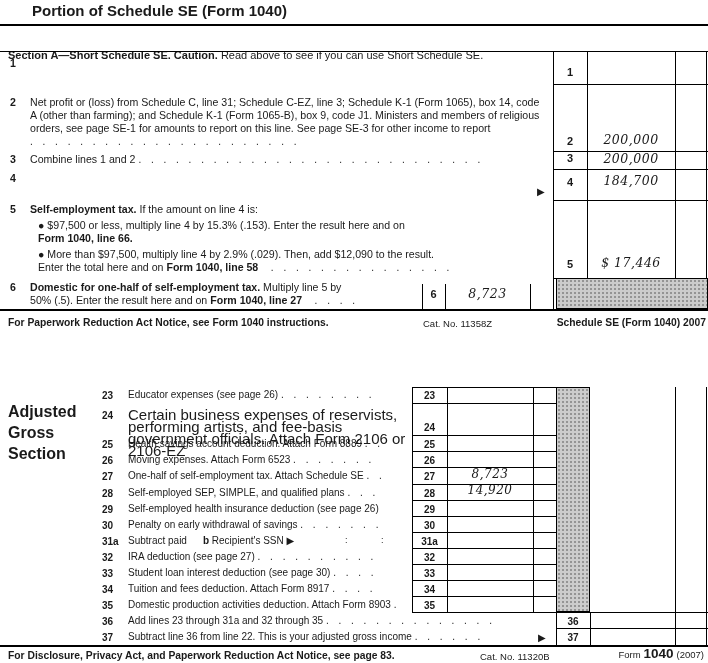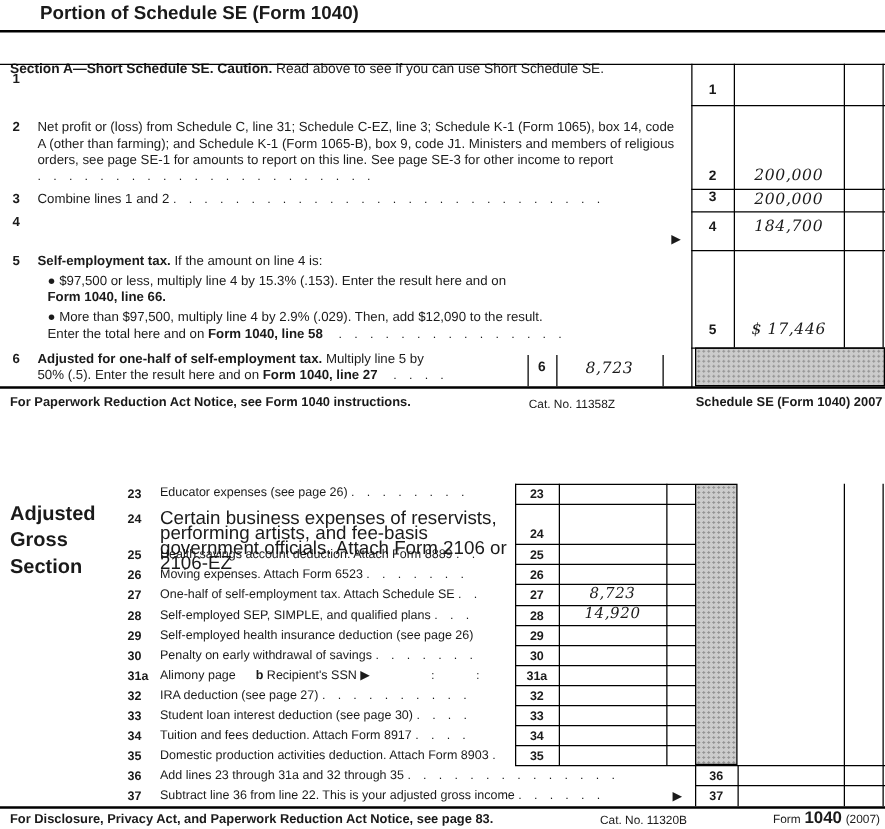--- a/index.html
+++ b/index.html
@@ -68,21 +68,21 @@
     <span>● $97,500 or less, multiply line 4 by 15.3% (.153). Enter the result here and on</span><br>
     <span class="b">Form 1040, line 66.</span>
   </div>
   <div class="txt" style="left:38px;top:248px;width:510px">
     <span>● More than $97,500, multiply line 4 by 2.9% (.029). Then, add $12,090 to the result.</span><br>
     <span>Enter the total here and on </span><span class="b">Form 1040, line 58</span><span class="dots">  . . . . . . . . . . . . . . .</span>
   </div>
 
   <span class="se-num" style="top:281px">6</span>
   <div class="txt" style="left:30px;top:281px;width:392px">
-    <span class="b">Adjusted for one-half of self-employment tax.</span><span> Multiply line 5 by</span><br>
+    <span class="b">Domestic for one-half of self-employment tax.</span><span> Multiply line 5 by</span><br>
     <span>50% (.5). Enter the result here and on </span><span class="b">Form 1040, line 27</span><span class="dots">  . . . .</span>
   </div>
 
   <span class="boxnum" style="top:66px">1</span>
   <span class="boxnum" style="top:135px">2</span>
   <span class="boxnum" style="top:152px">3</span>
   <span class="boxnum" style="top:176px">4</span>
   <span class="boxnum" style="top:258px">5</span>
 
   <div class="val" style="left:587px;top:133px;width:88px">200,000</div>
@@ -125,21 +125,21 @@
   <div class="agi-label" style="top:487px"><span>Self-employed SEP, SIMPLE, and qualified plans</span> <span class="dots">. . .</span></div>
 
   <span class="agi-num" style="top:503px">29</span>
   <div class="agi-label" style="top:503px"><span>Self-employed health insurance deduction (see page 26)</span></div>
 
   <span class="agi-num" style="top:519px">30</span>
   <div class="agi-label" style="top:519px"><span>Penalty on early withdrawal of savings</span> <span class="dots">. . . . . . .</span></div>
 
   <span class="agi-num" style="top:535px">31a</span>
   <div class="agi-label" style="top:535px">
-    <span>Alimony page</span><span class="b" style="margin-left:16px">b</span><span> Recipient's SSN ▶</span>
+    <span>Subtract paid</span><span class="b" style="margin-left:16px">b</span><span> Recipient's SSN ▶</span>
   </div>
   <span class="txt" style="left:345px;top:534px;font-size:9px">:</span>
   <span class="txt" style="left:381px;top:534px;font-size:9px">:</span>
 
   <span class="agi-num" style="top:551px">32</span>
   <div class="agi-label" style="top:551px"><span>IRA deduction (see page 27)</span> <span class="dots">. . . . . . . . . .</span></div>
 
   <span class="agi-num" style="top:567px">33</span>
   <div class="agi-label" style="top:567px"><span>Student loan interest deduction (see page 30)</span> <span class="dots">. . . .</span></div>
 

